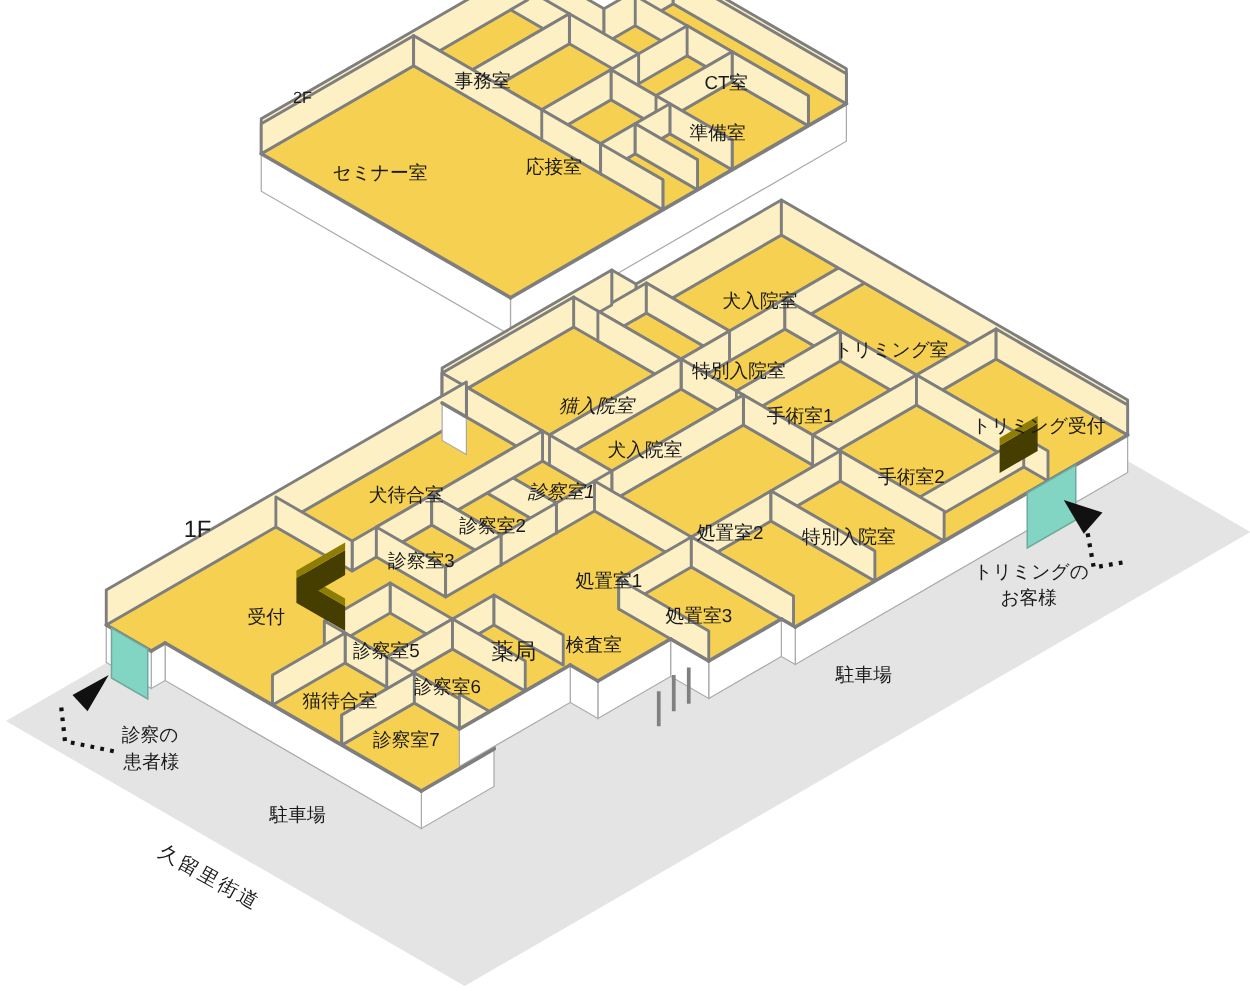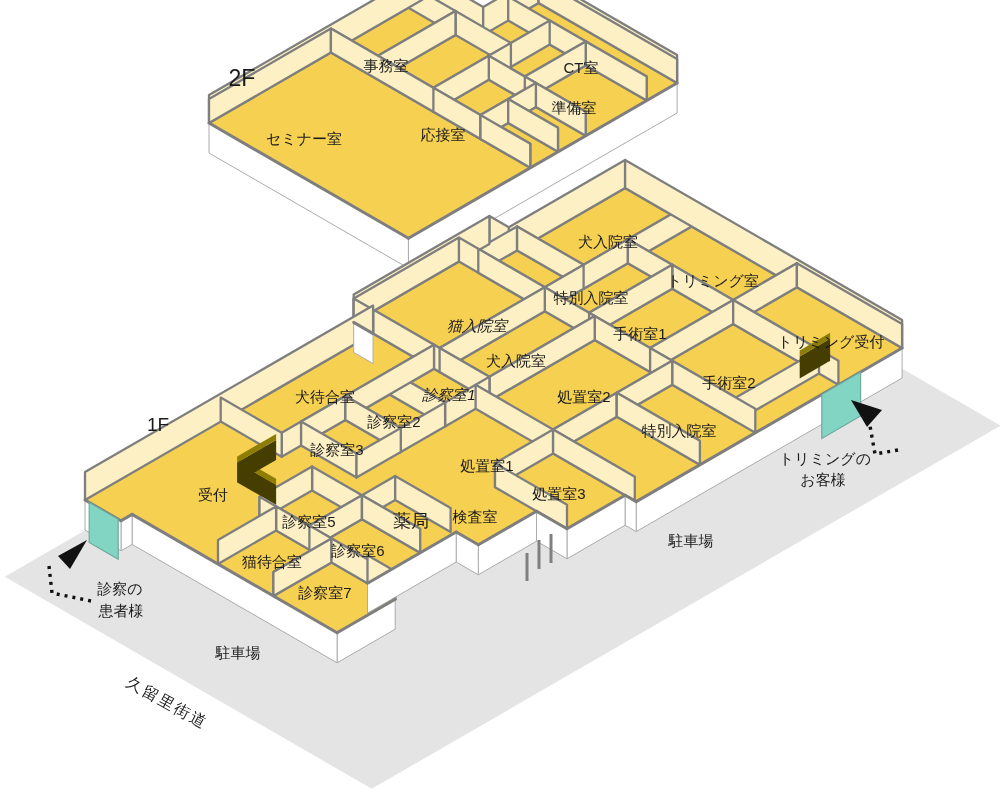--- a/index.html
+++ b/index.html
@@ -204,32 +204,32 @@
       <div class="lbl" style="left: 608px; top: 241px; font-size: 15px;">犬入院室</div>
       <div class="lbl" style="left: 591px; top: 297px; font-size: 15px;">特別入院室</div>
       <div class="lbl" style="left: 516px; top: 360px; font-size: 15px;">犬入院室</div>
       <div class="lbl" style="left: 713px; top: 281px; font-size: 15px; font-family: Liberation Serif, serif;">トリミング室</div>
       <div class="lbl" style="left: 640px; top: 333px; font-size: 15px;">手術室1</div>
       <div class="lbl" style="left: 729px; top: 382px; font-size: 15px;">手術室2</div>
       <div class="lbl" style="left: 831px; top: 341px; font-size: 15px;">トリミング受付</div>
       <div class="lbl" style="left: 449px; top: 394px; font-size: 15px; font-style: italic;">診察室1</div>
       <div class="lbl" style="left: 394px; top: 421px; font-size: 15px;">診察室2</div>
       <div class="lbl" style="left: 337px; top: 449px; font-size: 15px;">診察室3</div>
-      <div class="lbl" style="left: 584px; top: 396px; font-size: 15px;">処置室2</div>
+      <div class="lbl" style="left: 584px; top: 427px; font-size: 15px;">処置室2</div>
       <div class="lbl" style="left: 679px; top: 430px; font-size: 15px;">特別入院室</div>
       <div class="lbl" style="left: 487px; top: 465px; font-size: 15px;">処置室1</div>
       <div class="lbl" style="left: 475px; top: 516px; font-size: 15px;">検査室</div>
       <div class="lbl" style="left: 559px; top: 493px; font-size: 15px;">処置室3</div>
       <div class="lbl" style="left: 411px; top: 521px; font-size: 18px;">薬局</div>
       <div class="lbl" style="left: 309px; top: 521px; font-size: 15px;">診察室5</div>
       <div class="lbl" style="left: 358px; top: 550px; font-size: 15px;">診察室6</div>
       <div class="lbl" style="left: 272px; top: 561px; font-size: 15px;">猫待合室</div>
       <div class="lbl" style="left: 325px; top: 592px; font-size: 15px;">診察室7</div>
       <div class="lbl" style="left: 213px; top: 494px; font-size: 15px;">受付</div>
-      <div class="lbl" style="left: 242px; top: 78px; font-size: 23px;">2F</div>
+      <div class="lbl" style="left: 242px; top: 78px; font-size: 13px;">2F</div>
       <div class="lbl" style="left: 158px; top: 424px; font-size: 19px;">1F</div>
       <div class="lbl" style="left: 691px; top: 540px; font-size: 15px;">駐車場</div>
       <div class="lbl" style="left: 238px; top: 652px; font-size: 15px;">駐車場</div>
       <div class="lbl rot" style="left: 167px; top: 703px; font-size: 16px;">久留里街道</div>
       <div class="lbl" style="left: 825px; top: 458px; font-size: 15px;">トリミングの</div>
       <div class="lbl" style="left: 823px; top: 479px; font-size: 15px;">お客様</div>
       <div class="lbl" style="left: 120px; top: 588px; font-size: 15px;">診察の</div>
       <div class="lbl" style="left: 121px; top: 610px; font-size: 15px;">患者様</div>
     </div>
 </div>

